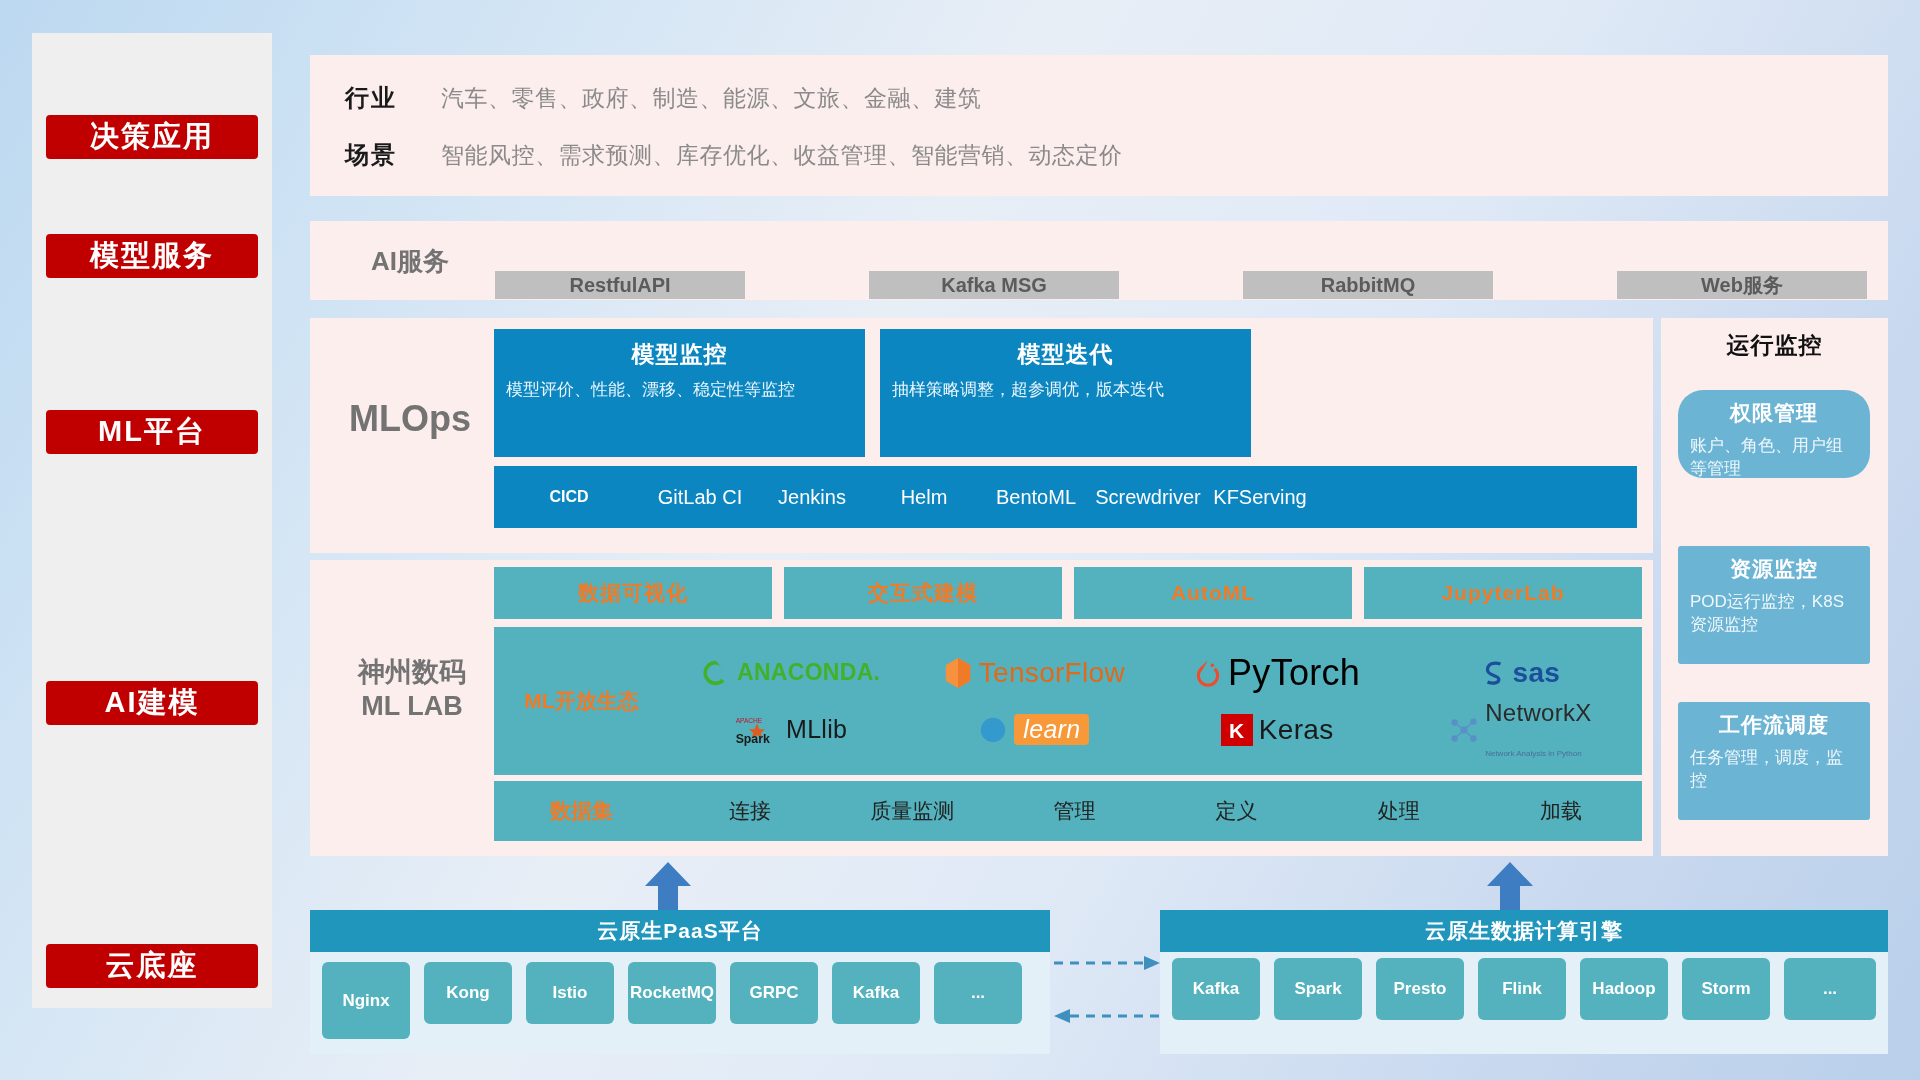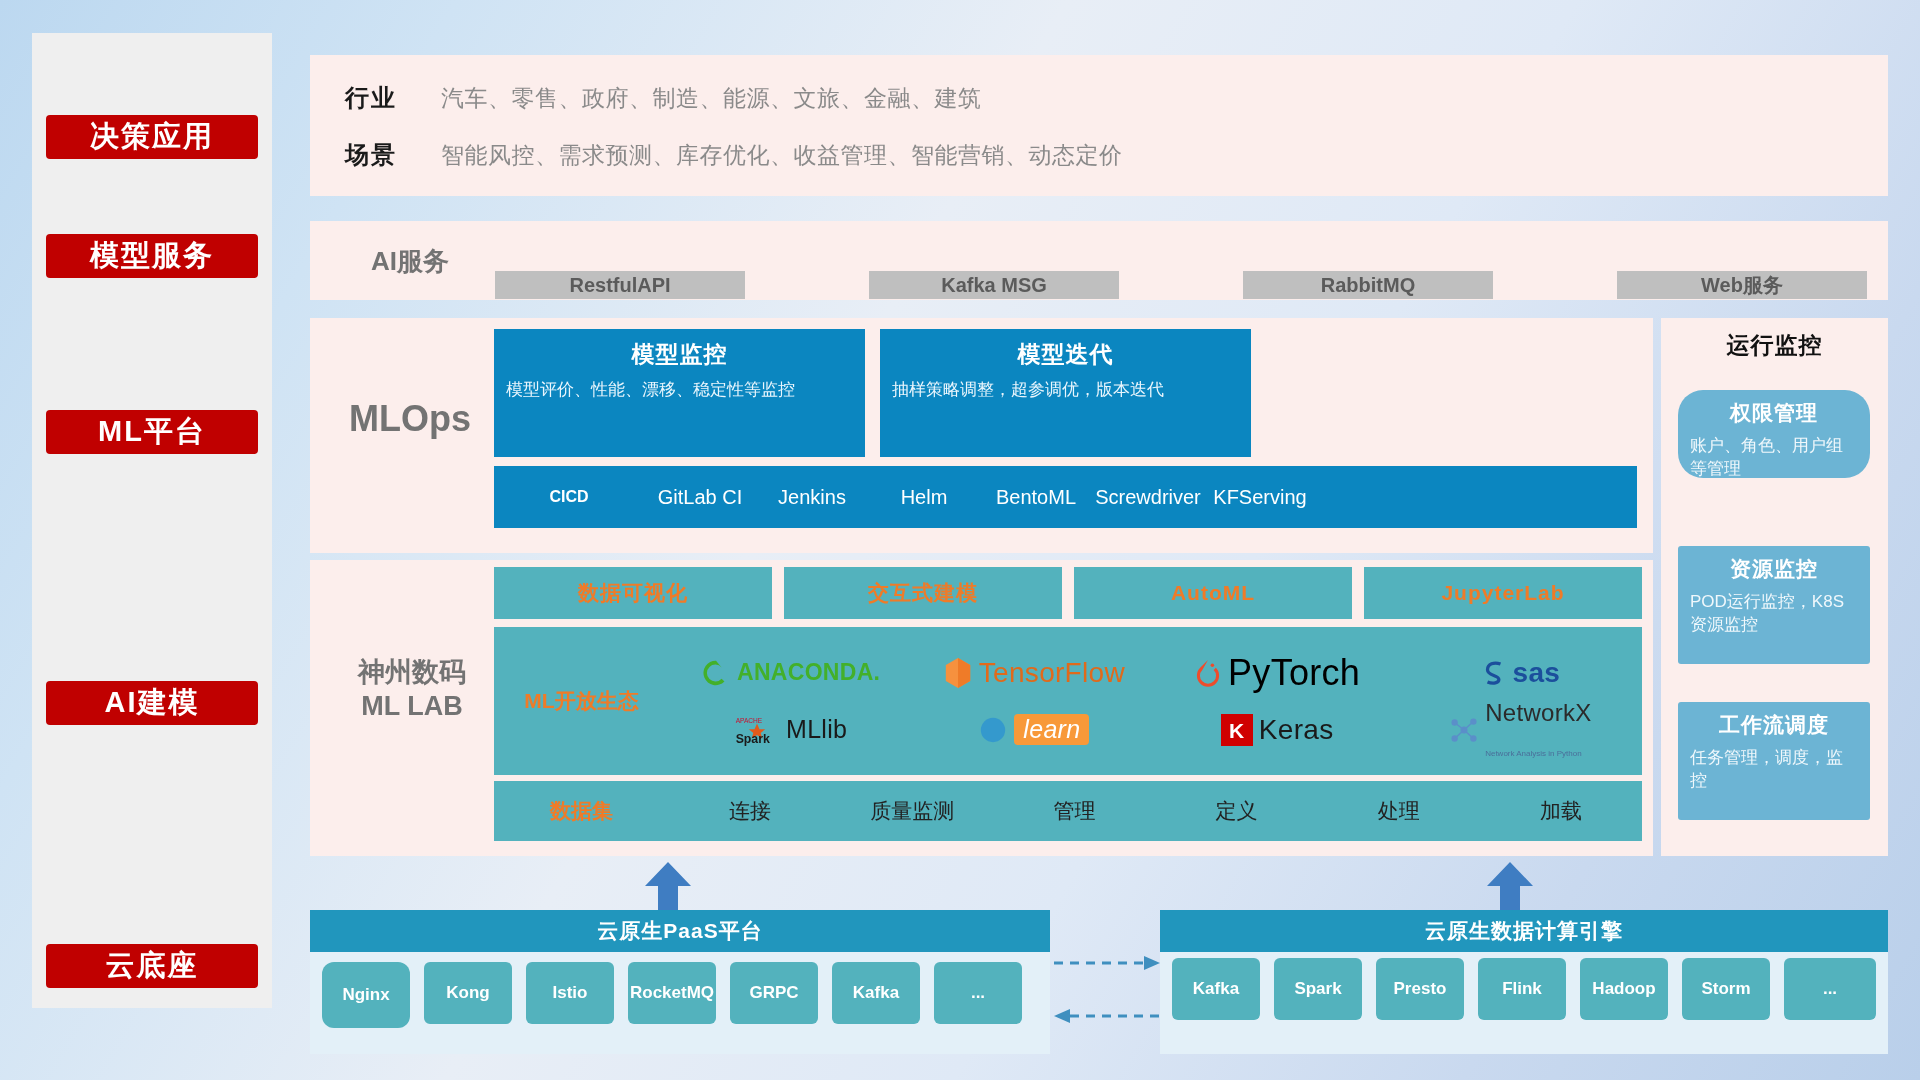--- a/index.html
+++ b/index.html
@@ -303,21 +303,21 @@
     <path d="M23 0 46 24H33v28H13V24H0z" fill="#3f7dc2"></path>
   </svg>
   <svg class="arrow-up" style="left:1487px; top:862px; width:46px; height:52px;" viewBox="0 0 46 52">
     <path d="M23 0 46 24H33v28H13V24H0z" fill="#3f7dc2"></path>
   </svg>
 
   <div class="cloud-head" style="left:310px; top:910px; width:740px; height:42px;">
     <span>云原生PaaS平台</span>
   </div>
   <div class="cloud-body" style="left:310px; top:952px; width:740px; height:102px;"></div>
-  <div class="cube" style="left:322px; top:962px; width:88px; height:66px;border-radius:12px;">
+  <div class="cube" style="left:322px; top:962px; width:88px; height:77px;">
       <span>Nginx</span>
     </div>
   <div class="cube" style="left:424px; top:962px; width:88px; height:62px;">
       <span>Kong</span>
     </div>
   <div class="cube" style="left:526px; top:962px; width:88px; height:62px;">
       <span>Istio</span>
     </div>
   <div class="cube" style="left:628px; top:962px; width:88px; height:62px;">
       <span>RocketMQ</span>

